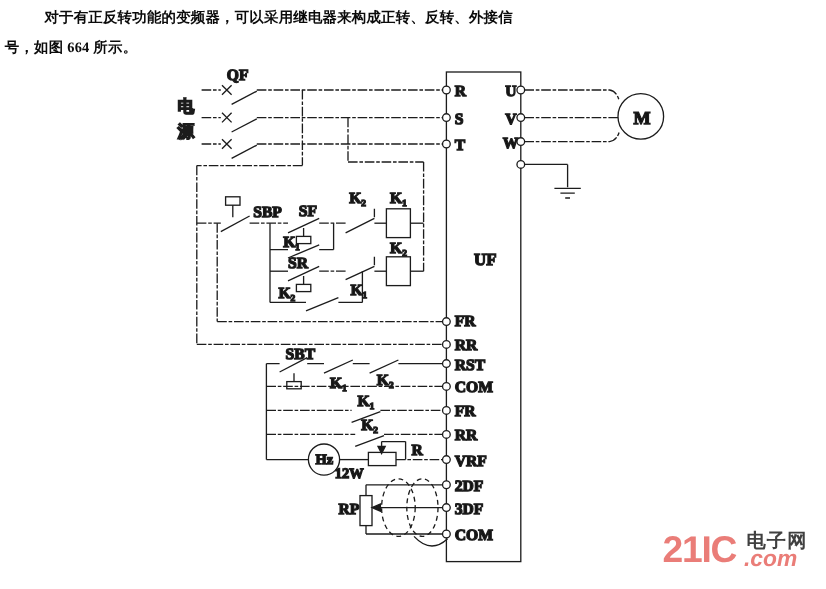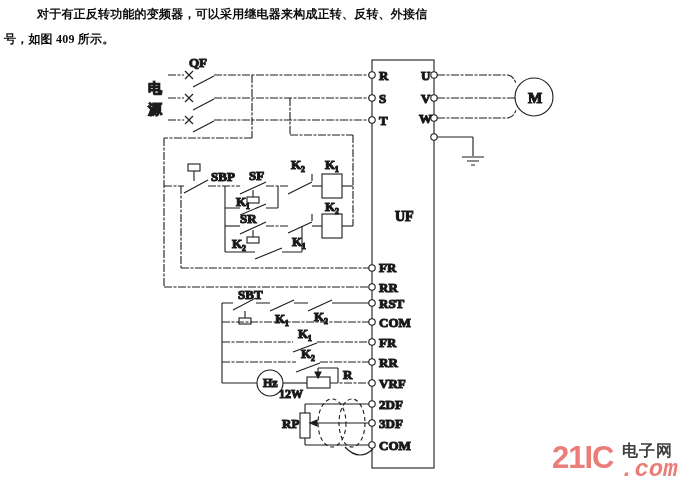--- a/index.html
+++ b/index.html
@@ -11,30 +11,30 @@
   #line2{left:4px;top:31px;}
   svg text{font-family:"Liberation Serif", serif;fill:#111;}
   .tl{font-size:13px;font-weight:bold;}
   .kl{font-size:13px;font-weight:bold;}
   .cjk{font-size:14px;font-weight:bold;}
   .wm{position:absolute;left:550px;top:438px;width:136px;height:44px;}
   .wm-brand{position:absolute;left:2px;top:2px;font-family:"Liberation Sans",sans-serif;
             font-weight:bold;font-size:31px;color:#ea7d78;letter-spacing:-1px;text-align:right;}
   .wm-site{position:absolute;left:72px;top:3px;font-family:"Liberation Sans",sans-serif;
            font-weight:bold;font-size:16px;color:#404040;letter-spacing:1px;}
-  .wm-tld{position:absolute;left:70px;top:18px;font-family:Liberation Mono, monospace;
-          font-style:italic;font-weight:bold;font-size:24px;color:#ea7d78;}
+  .wm-tld{position:absolute;left:70px;top:18px;font-family:Liberation Sans, sans-serif;
+          font-style:italic;font-weight:bold;font-size:19px;color:#ea7d78;}
 </style>
 </head>
 <body>
 
 <div class="page">
 
   <div id="line1" class="para-line">对于有正反转功能的变频器，可以采用继电器来构成正转、反转、外接信</div>
-  <div id="line2" class="para-line">号，如图 409 所示。</div>
+  <div id="line2" class="para-line">号，如图 664 所示。</div>
 
   <svg width="688" height="491" viewBox="0 0 688 491" style="position:absolute;left:0;top:0;">
     <g fill="none" stroke="#1c1c1c" stroke-width="1.1">
 
       <g>
 
         <path class="w" d="M168,75 H184" stroke-dasharray="8 1.5 3 1.5"></path>
         <path d="M185,71 L193,79 M185,79 L193,71"></path>
         <path d="M193,87 L214,76"></path>
         <path class="w" d="M214,75 H369" stroke-dasharray="8 1.5 3 1.5"></path>

